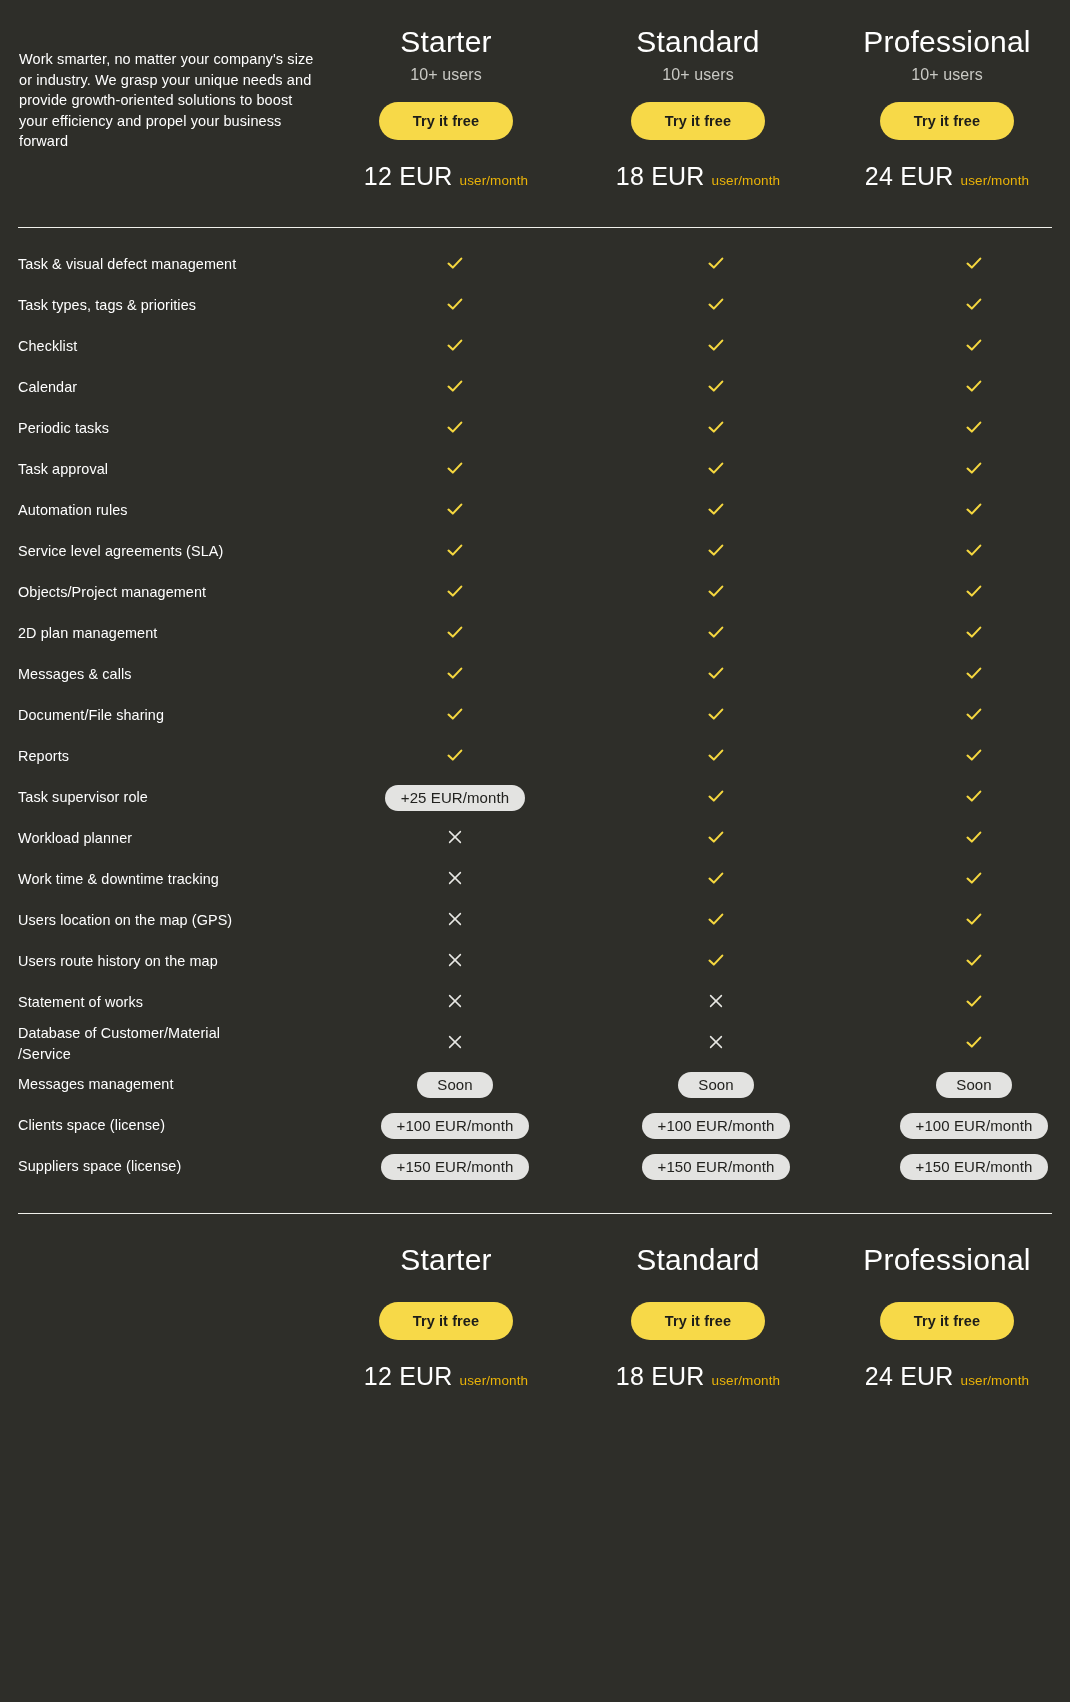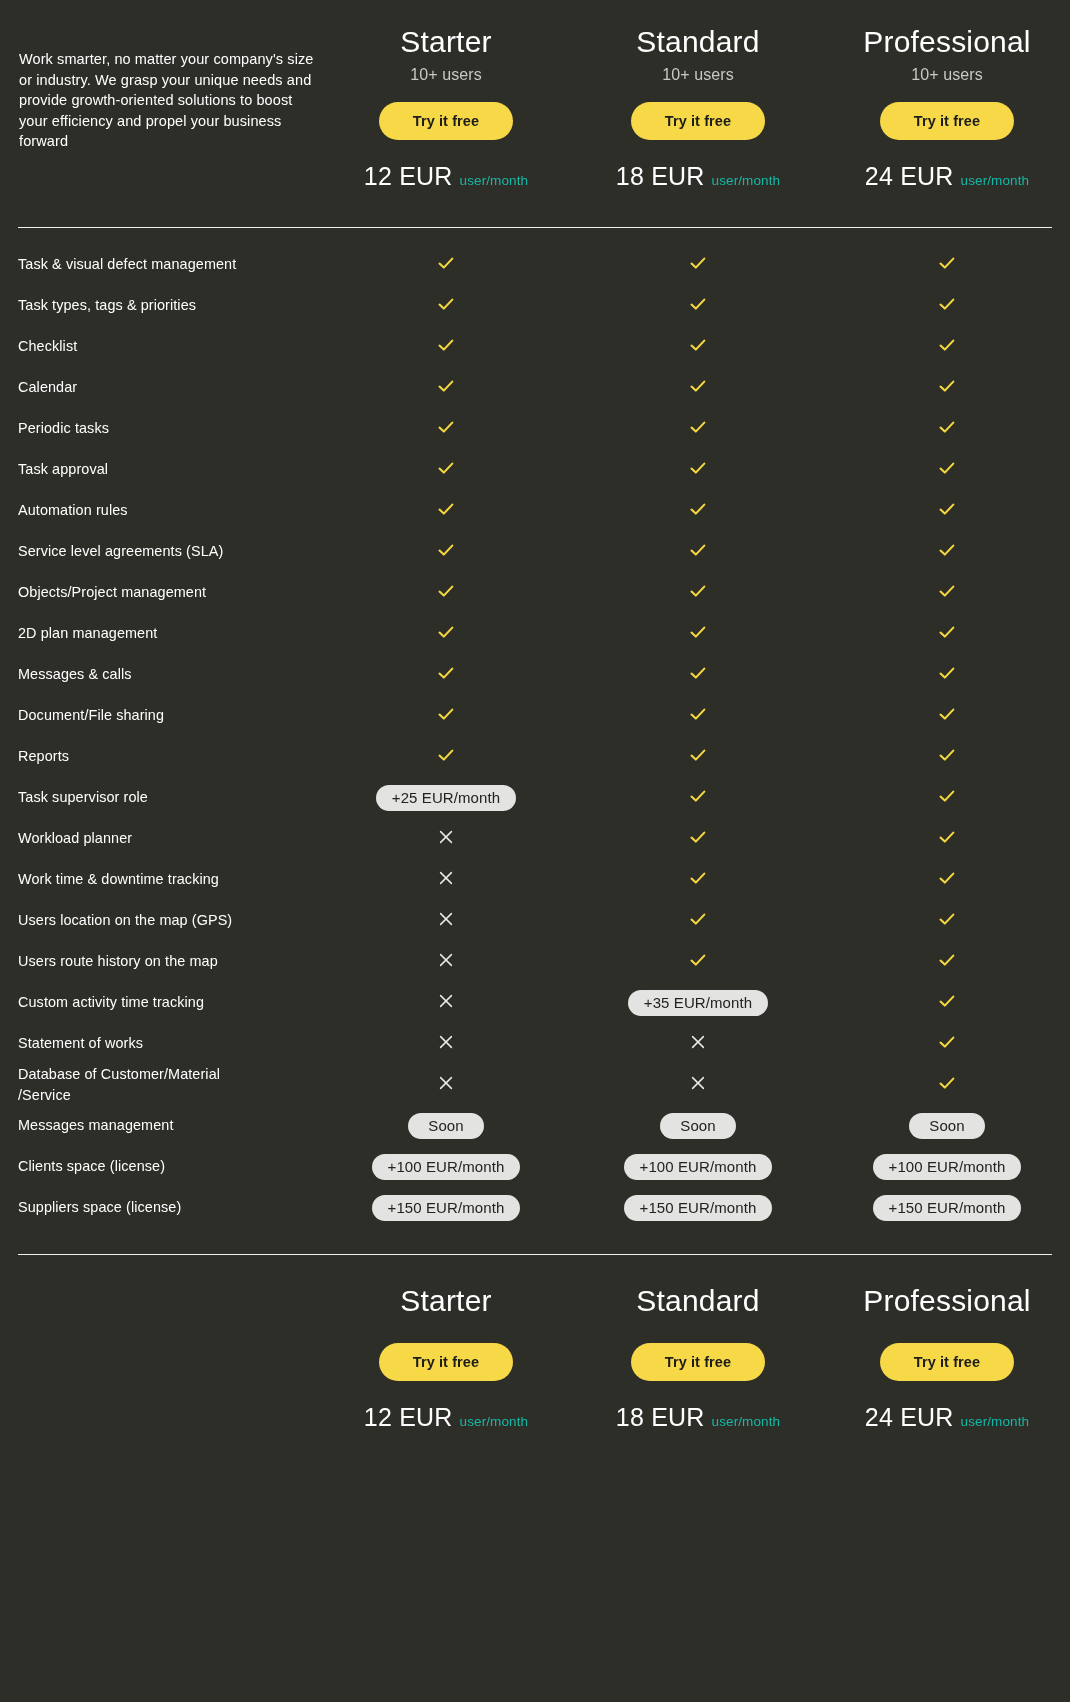--- a/index.html
+++ b/index.html
@@ -72,40 +72,41 @@
   .price-line {
     margin-top: 22px;
     white-space: nowrap;
   }
   .price-amount {
     color: #ffffff;
     font-size: 25px;
     letter-spacing: 0.2px;
   }
   .price-unit {
-    color: #14b8a6;
+    color: #eab308;
     font-size: 13.5px;
     margin-left: 7px;
     letter-spacing: 0.1px;
   }
 
   
   .divider {
     height: 1px;
     background: #f0f0ea;
     margin: 0 0 0 0;
     width: 1034px;
   }
   .divider-top { margin-top: 36px; }
   .divider-bottom { margin-top: 26px; }
 
   
   .features { padding-top: 16px; }
   .feature-row {
     min-height: 41px;
+    gap: 9px;
   }
   .feature-label {
     color: #ffffff;
     font-size: 14.4px;
     line-height: 20.5px;
     letter-spacing: 0.1px;
     padding-right: 12px;
   }
   .cell {
     text-align: center;
@@ -396,30 +397,20 @@
               <path d="M2.6 2.6 L13.4 13.4 M13.4 2.6 L2.6 13.4" fill="none" stroke="#e8e8e4" stroke-width="1.5" stroke-linecap="round"></path>
             </svg></span></div>
         <div class="cell"><span class="check"><svg viewBox="0 0 18 18">
               <path d="M2.5 9.6 L6.8 13.6 L15.3 4.6" fill="none" stroke="#f5d73f" stroke-width="2.1" stroke-linecap="round" stroke-linejoin="round"></path>
             </svg></span></div>
         <div class="cell"><span class="check"><svg viewBox="0 0 18 18">
               <path d="M2.5 9.6 L6.8 13.6 L15.3 4.6" fill="none" stroke="#f5d73f" stroke-width="2.1" stroke-linecap="round" stroke-linejoin="round"></path>
             </svg></span></div>
       </div>
       <div class="grid-row feature-row">
-        <div class="feature-label">Custom activity time tracking</div>
-        <div class="cell"><span class="xmark"><svg viewBox="0 0 16 16">
-              <path d="M2.6 2.6 L13.4 13.4 M13.4 2.6 L2.6 13.4" fill="none" stroke="#e8e8e4" stroke-width="1.5" stroke-linecap="round"></path>
-            </svg></span></div>
-        <div class="cell"><span class="badge">+35 EUR/month</span></div>
-        <div class="cell"><span class="check"><svg viewBox="0 0 18 18">
-              <path d="M2.5 9.6 L6.8 13.6 L15.3 4.6" fill="none" stroke="#f5d73f" stroke-width="2.1" stroke-linecap="round" stroke-linejoin="round"></path>
-            </svg></span></div>
-      </div>
-      <div class="grid-row feature-row">
         <div class="feature-label">Statement of works</div>
         <div class="cell"><span class="xmark"><svg viewBox="0 0 16 16">
               <path d="M2.6 2.6 L13.4 13.4 M13.4 2.6 L2.6 13.4" fill="none" stroke="#e8e8e4" stroke-width="1.5" stroke-linecap="round"></path>
             </svg></span></div>
         <div class="cell"><span class="xmark"><svg viewBox="0 0 16 16">
               <path d="M2.6 2.6 L13.4 13.4 M13.4 2.6 L2.6 13.4" fill="none" stroke="#e8e8e4" stroke-width="1.5" stroke-linecap="round"></path>
             </svg></span></div>
         <div class="cell"><span class="check"><svg viewBox="0 0 18 18">
               <path d="M2.5 9.6 L6.8 13.6 L15.3 4.6" fill="none" stroke="#f5d73f" stroke-width="2.1" stroke-linecap="round" stroke-linejoin="round"></path>
             </svg></span></div>

